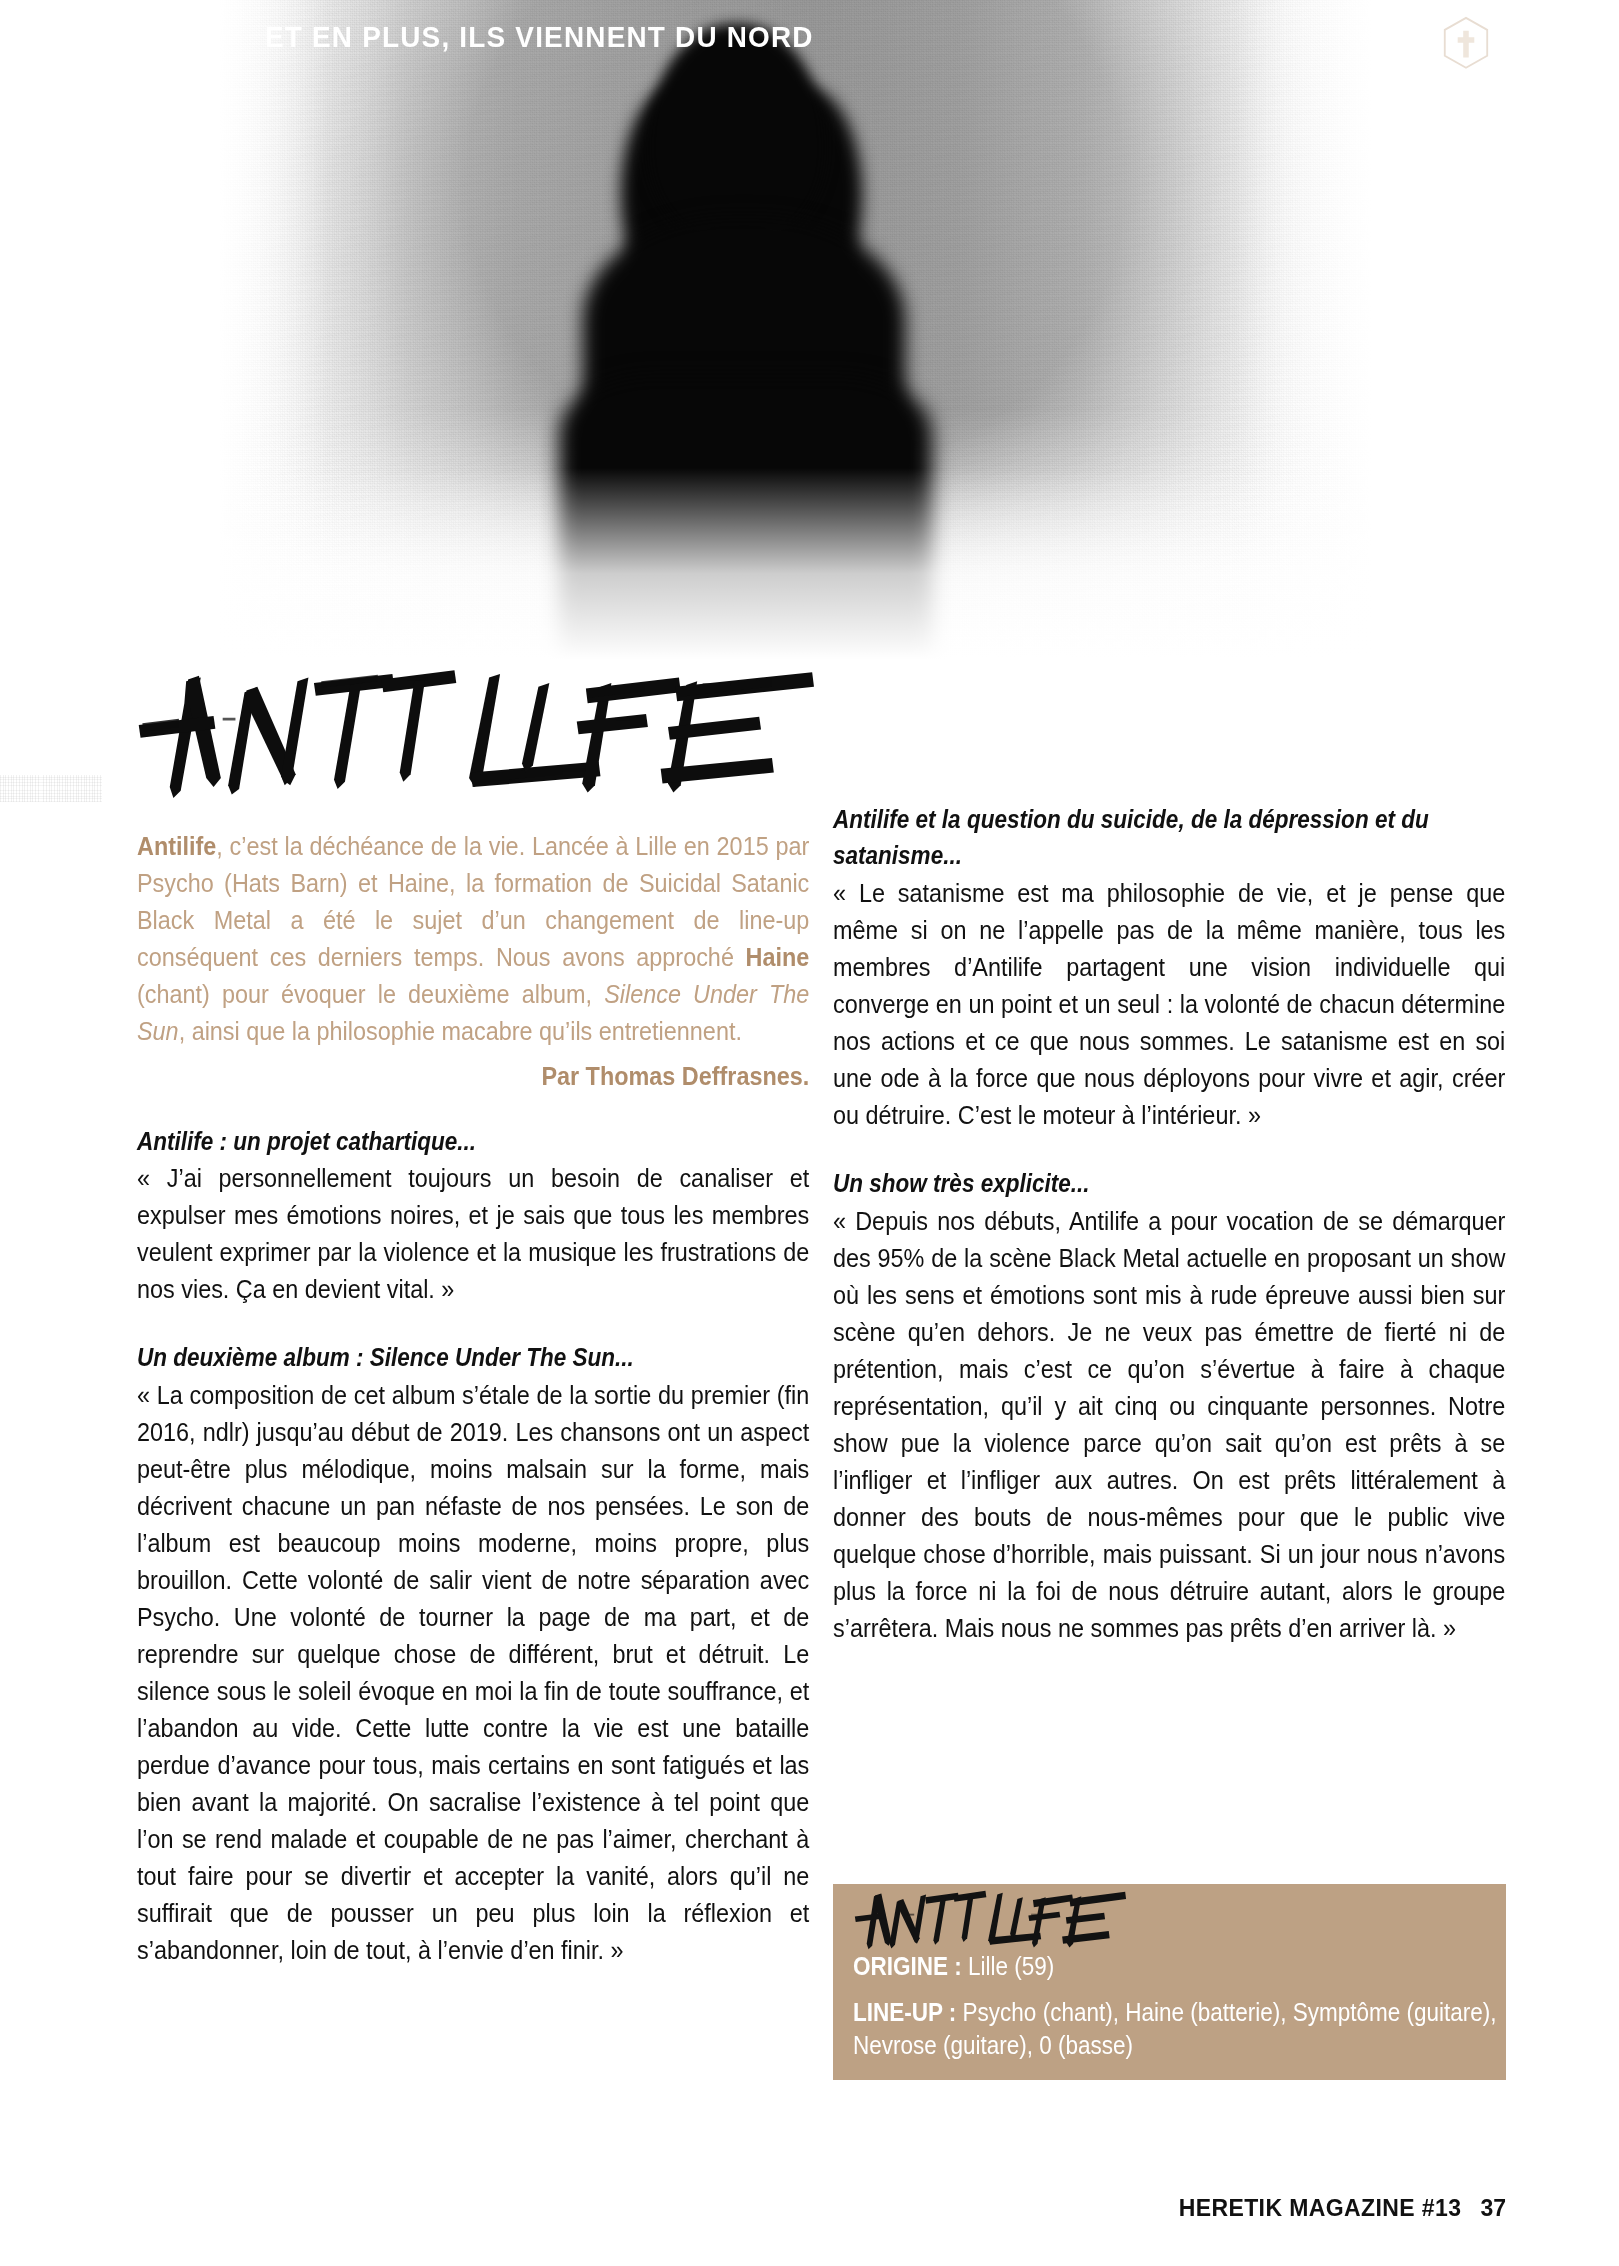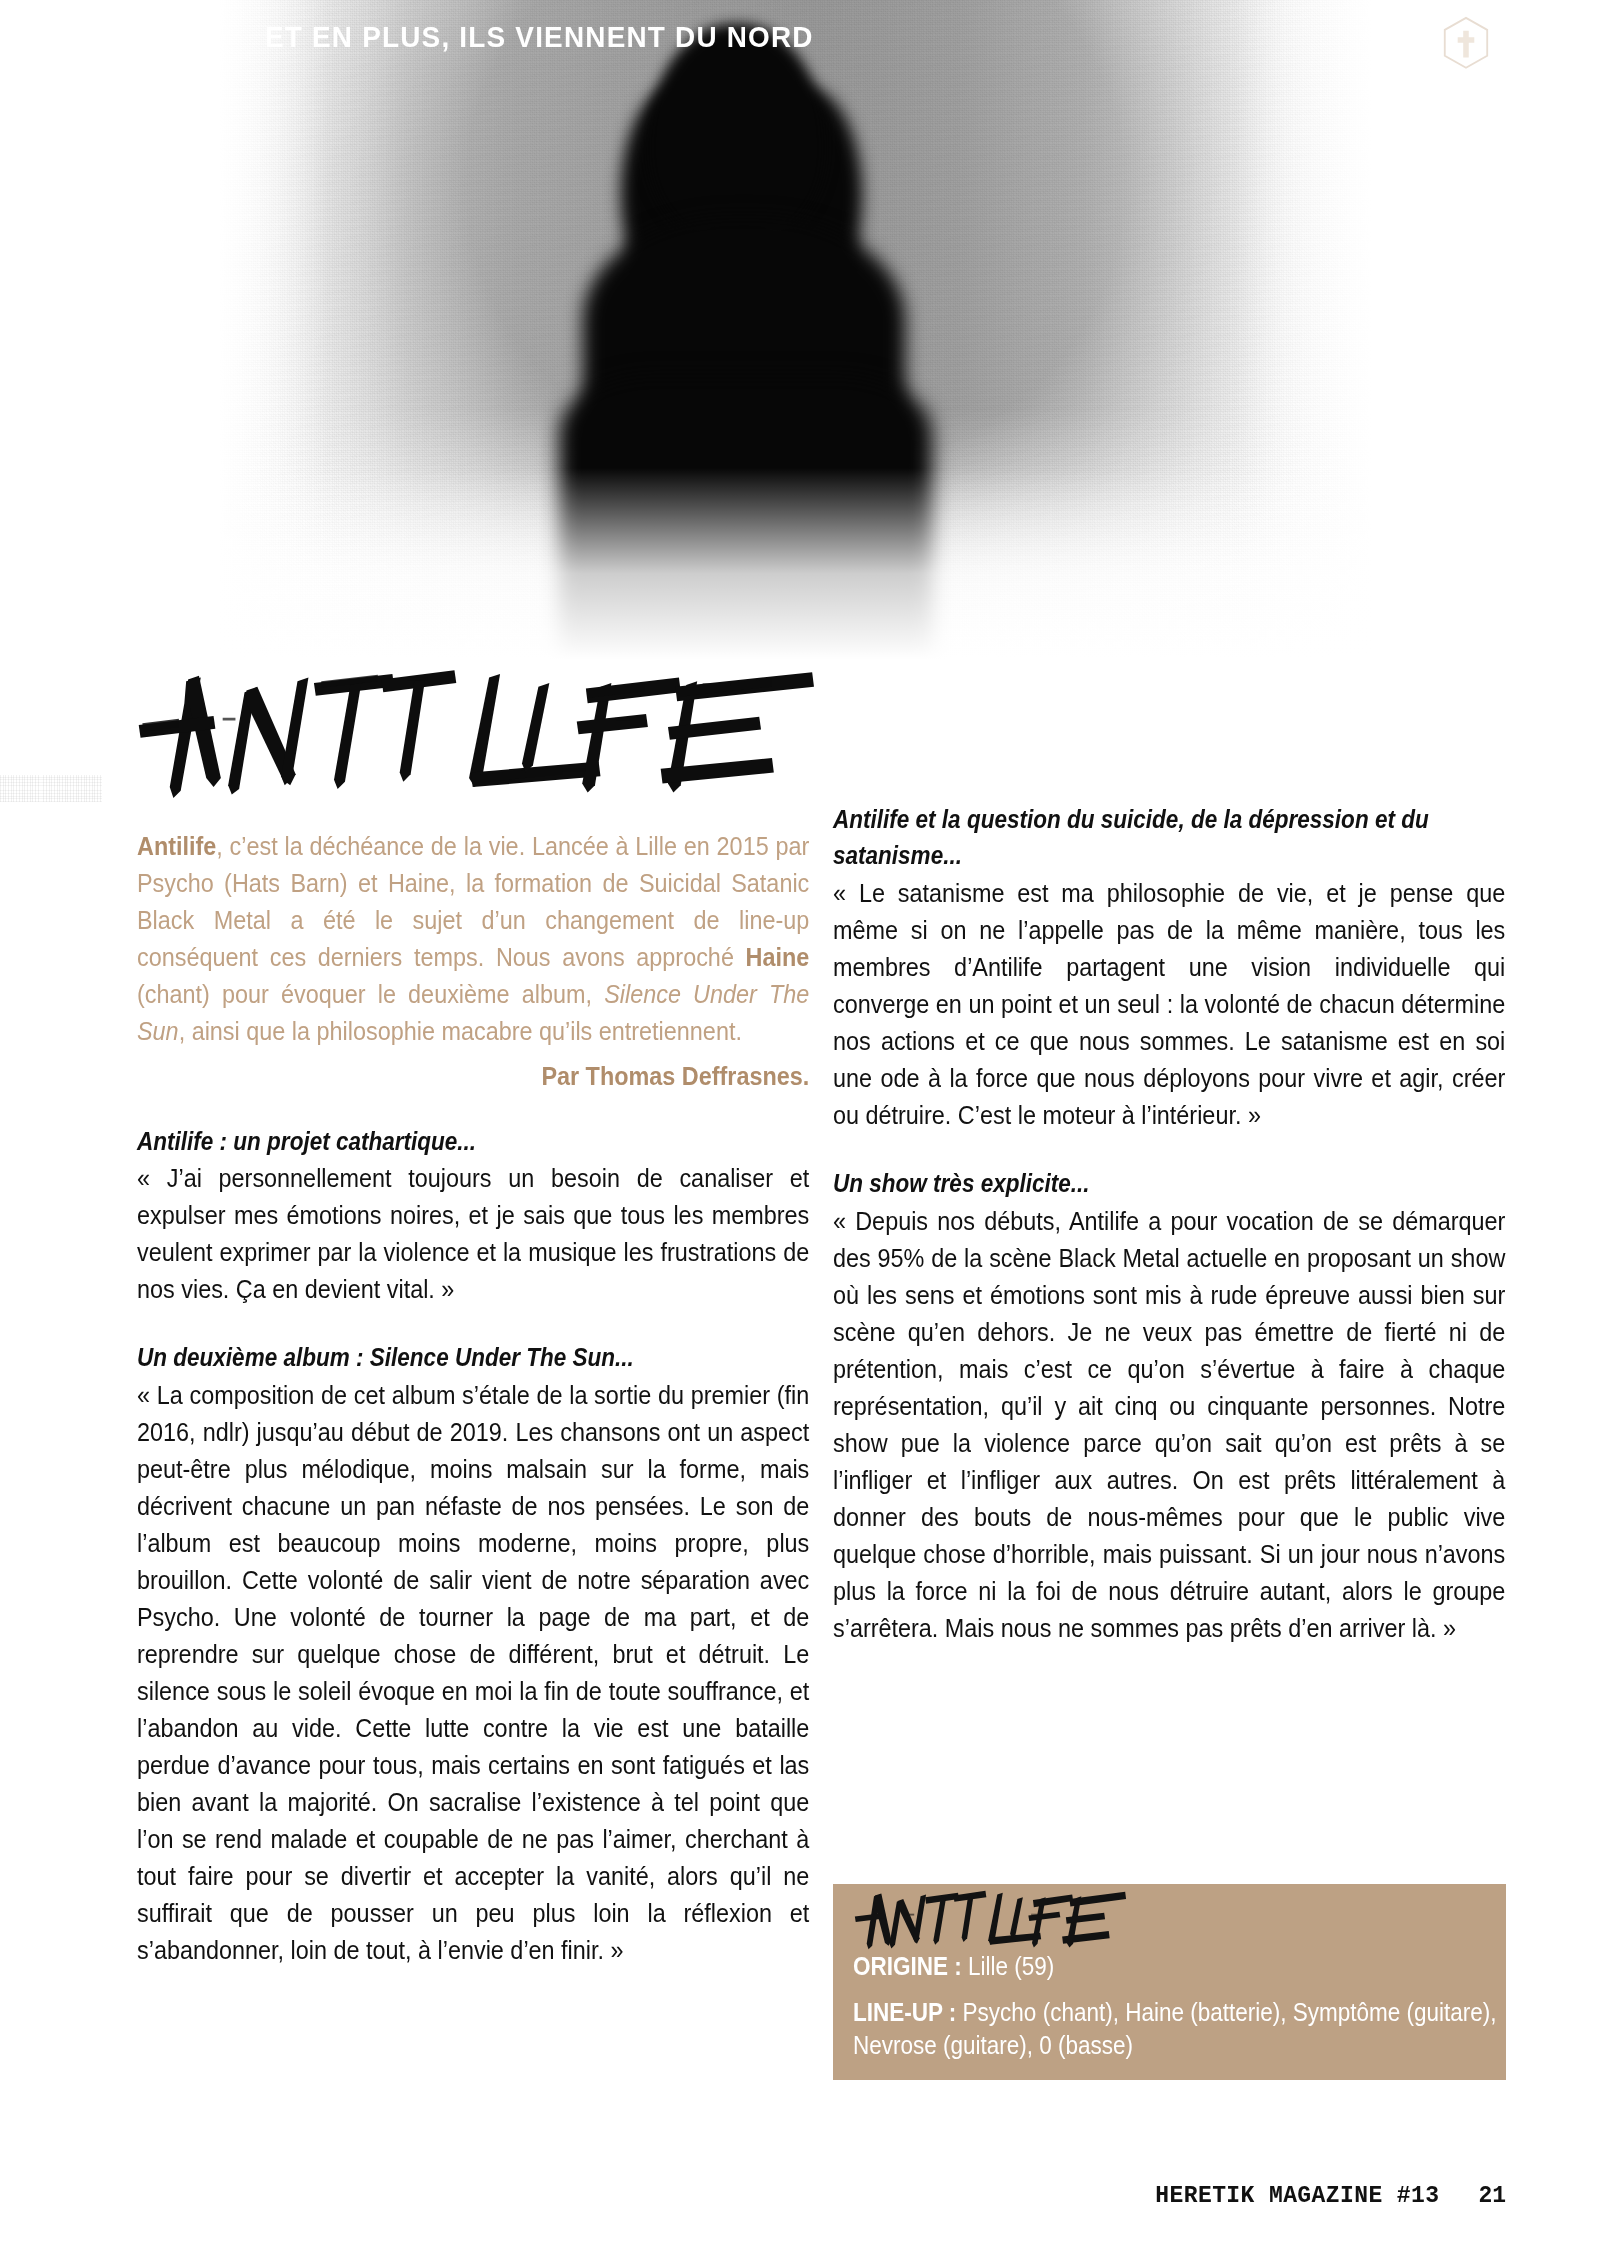--- a/index.html
+++ b/index.html
@@ -261,25 +261,25 @@
     width: 722px;
   }
   .infoline:last-child { margin-bottom: 0; }
   .infoline .k { font-weight: 700; }
   .infoline .v { font-weight: 400; }
 
   
   .footer {
     position: absolute;
     right: 113px;
-    bottom: 57px;
+    bottom: 44px;
     display: flex;
     align-items: baseline;
-    gap: 39px;
-    font-family: Liberation Mono, monospace;
+    gap: 19px;
+    font-family: Liberation Sans, sans-serif;
     color: #111111;
   }
   .footer .mag {
     font-size: 23px;
     font-weight: 700;
     letter-spacing: 0.4px;
   }
   .footer .pg {
     font-size: 23px;
     font-weight: 700;
@@ -426,15 +426,15 @@
     </div>
     <div class="infoline">
       <span class="k">FACEBOOK :</span>
       <span class="v">antilifesbm</span>
     </div>
   </div>
 </div>
 
 <div class="footer">
   <span class="mag">HERETIK MAGAZINE #13</span>
-  <span class="pg">21</span>
+  <span class="pg">37</span>
 </div>
 
 
 </body></html>

